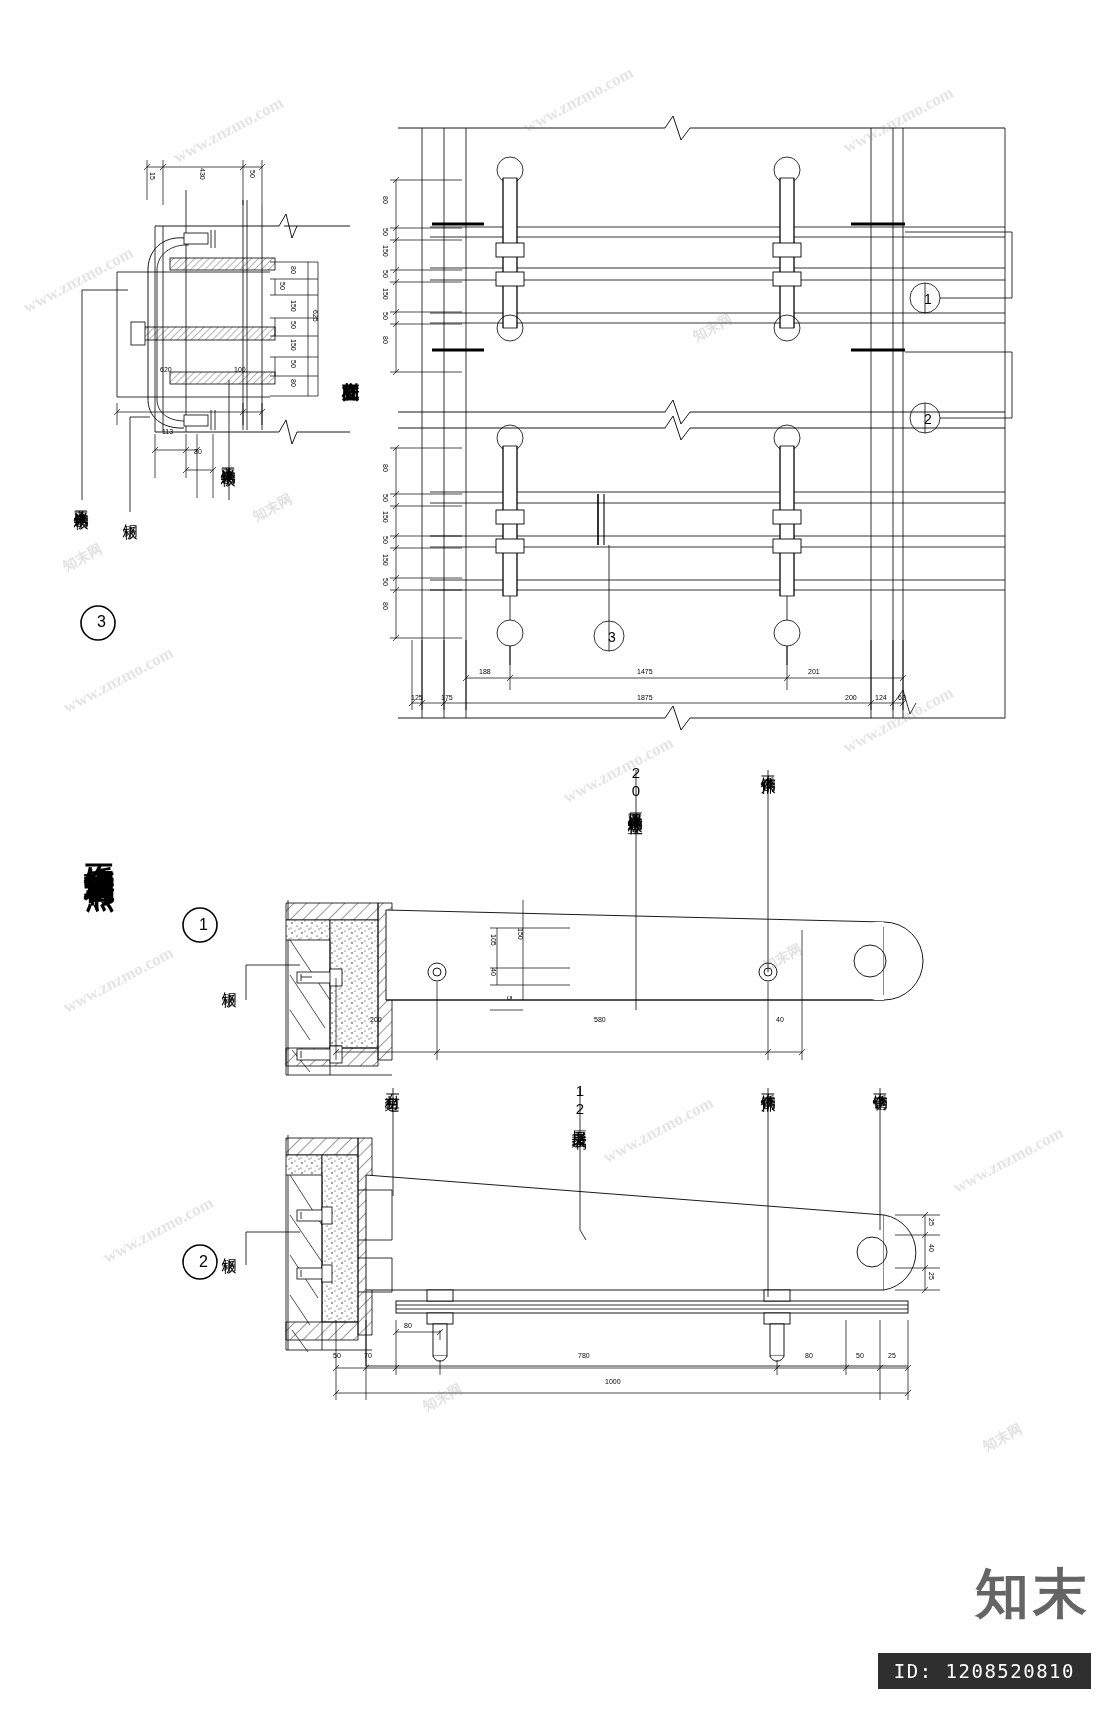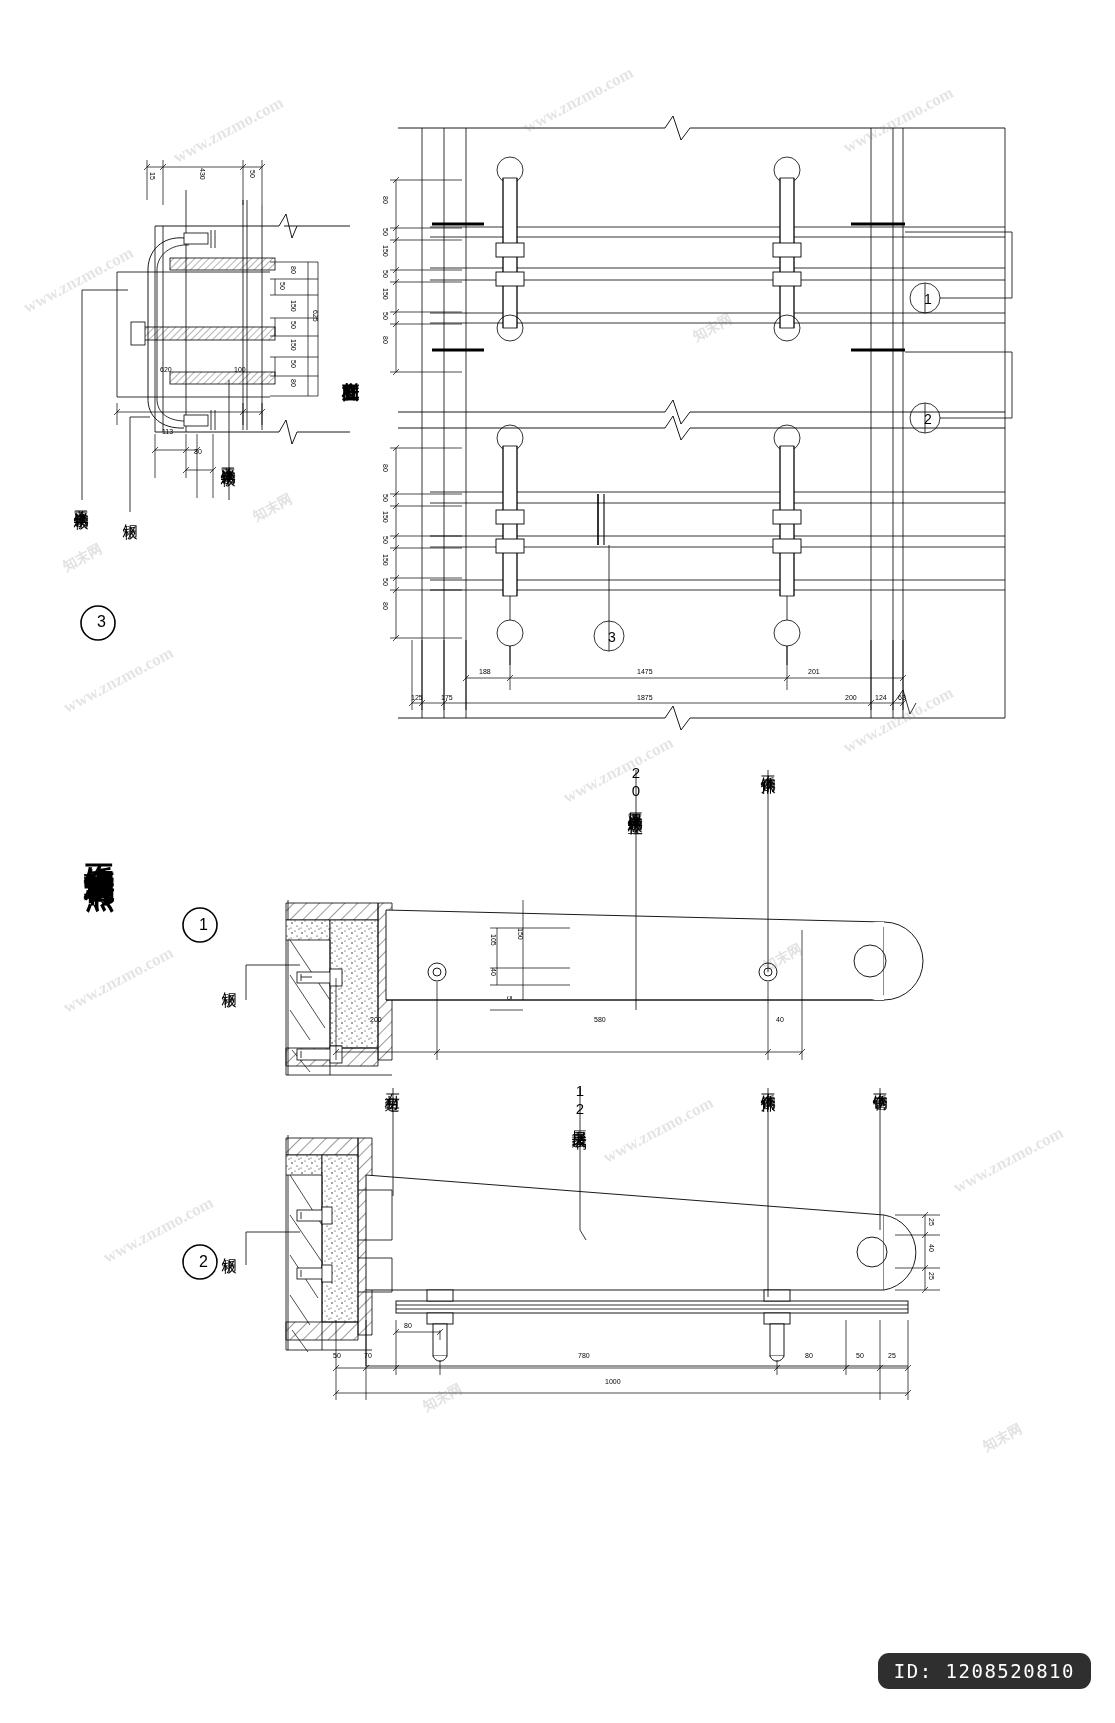--- a/index.html
+++ b/index.html
@@ -22,21 +22,21 @@
       pointer-events:none;user-select:none;}
   .wm2{position:absolute;color:rgba(120,120,120,.22);font-size:14px;
       font-family:"Liberation Serif",serif;font-weight:bold;
       transform:rotate(-28deg);transform-origin:left top;white-space:nowrap;
       pointer-events:none;user-select:none;}
   .logo{position:absolute;right:24px;bottom:92px;font-size:54px;font-weight:bold;
         color:#3a3a3a;font-family:"DejaVu Sans",sans-serif;letter-spacing:4px;
         opacity:.78;}
   .idbar{position:absolute;right:24px;bottom:34px;background:#2f2f2f;color:#fff;
          font-size:19px;padding:7px 16px;letter-spacing:1.5px;
-         font-family:"DejaVu Sans Mono",monospace;border-radius:11px;}
+         font-family:"DejaVu Sans Mono",monospace;}
   .bubtxt{position:absolute;font-size:15px;writing-mode:vertical-rl;
           text-orientation:upright;}
 </style>
 </head>
 <body>
 
 <div class="sheet">
 
 <svg width="1115" height="1723">
   <defs>
@@ -594,15 +594,16 @@
 <div class="wm" style="left:560px;top:790px;">www.znzmo.com</div>
 <div class="wm2" style="left:760px;top:960px;">知末网</div>
 <div class="wm" style="left:840px;top:740px;">www.znzmo.com</div>
 <div class="wm" style="left:100px;top:1250px;">www.znzmo.com</div>
 <div class="wm" style="left:600px;top:1150px;">www.znzmo.com</div>
 <div class="wm2" style="left:420px;top:1400px;">知末网</div>
 <div class="wm" style="left:950px;top:1180px;">www.znzmo.com</div>
 <div class="wm2" style="left:980px;top:1440px;">知末网</div>
 <div class="wm" style="left:60px;top:700px;">www.znzmo.com</div>
 
+<div class="logo">知末</div>
 <div class="idbar">ID: 1208520810</div>
 
 </div>
 
 </body></html>

